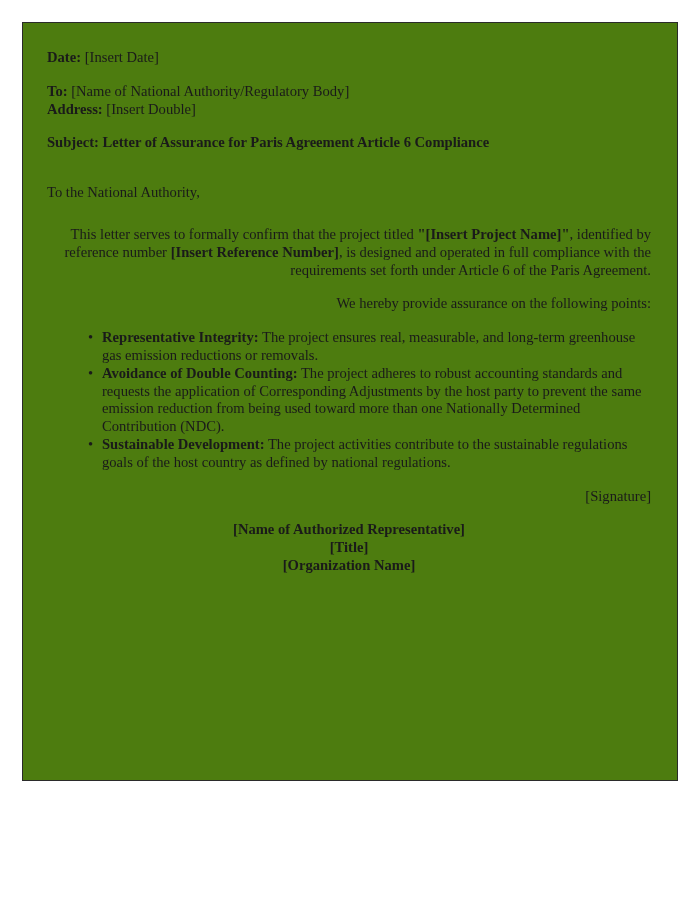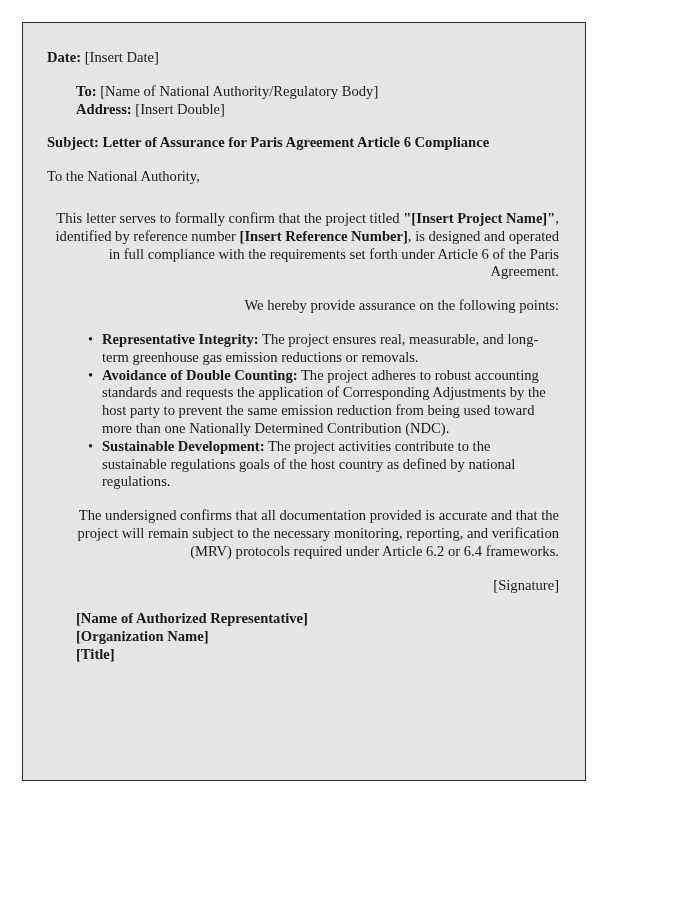--- a/index.html
+++ b/index.html
@@ -11,44 +11,43 @@
     width: 700px;
     height: 900px;
     font-family: "Liberation Serif", "DejaVu Serif", serif;
     color: #1a1a1a;
     overflow: hidden;
   }
   .page {
     position: absolute;
     left: 22px;
     top: 22px;
-    width: 564px;
+    width: 656px;
     height: 759px;
     border: 1.5px solid #2b2b2b;
     box-sizing: border-box;
-    background: #e5e5e5;
+    background: #4d7c0f;
   }
   .letter {
     padding: 26px 26px 0 24px;
     font-size: 14.6px;
     line-height: 17.8px;
     text-align: left;
   }
   .block {
     margin: 0 0 16px 0;
   }
   .line {
     display: block;
-    margin-left: 29px;
   }
   b, .b {
     font-weight: bold;
   }
   .subject {
-    margin: 0 0 16px 0;
+    margin: 0 0 32px 0;
     font-weight: bold;
   }
   .greeting {
     margin: 0 0 24px 0;
   }
   .para {
     margin: 0 0 16px 0;
     text-align: right;
   }
   ul.points {
@@ -67,20 +66,21 @@
     left: 0;
     top: 0;
     font-size: 14.6px;
     line-height: 17.8px;
   }
   .sig-block {
     margin: 0;
   }
   .sig-block .line {
     font-weight: bold;
+    text-align: center;
   }
 </style>
 </head>
 <body>
 
 <div class="page">
   <div class="letter">
 
     <div class="block">
       <span class="b">Date:</span>
@@ -105,25 +105,24 @@
     <div class="para"><span>This letter serves to formally confirm that the project titled </span><span class="b">"[Insert Project Name]"</span><span>, identified by reference number </span><span class="b">[Insert Reference Number]</span><span>, is designed and operated in full compliance with the requirements set forth under Article 6 of the Paris Agreement.</span></div>
 
     <div class="para">We hereby provide assurance on the following points:</div>
 
     <ul class="points">
       <li><span class="b">Representative Integrity:</span><span> The project ensures real, measurable, and long-term greenhouse gas emission reductions or removals.</span></li>
       <li><span class="b">Avoidance of Double Counting:</span><span> The project adheres to robust accounting standards and requests the application of Corresponding Adjustments by the host party to prevent the same emission reduction from being used toward more than one Nationally Determined Contribution (NDC).</span></li>
       <li><span class="b">Sustainable Development:</span><span> The project activities contribute to the sustainable regulations goals of the host country as defined by national regulations.</span></li>
     </ul>
 
-    <div class="para">The undersigned confirms that all documentation provided is accurate and that the project will remain subject to the necessary monitoring, reporting, and verification (MRV) protocols required under Article 6.2 or 6.4 frameworks.</div>
 
 
     <div class="para">[Signature]</div>
 
     <div class="sig-block">
       <span class="line">[Name of Authorized Representative]</span>
+      <span class="line">[Title]</span>
       <span class="line">[Organization Name]</span>
-      <span class="line">[Title]</span>
     </div>
 
   </div>
 </div>
 
 </body></html>

